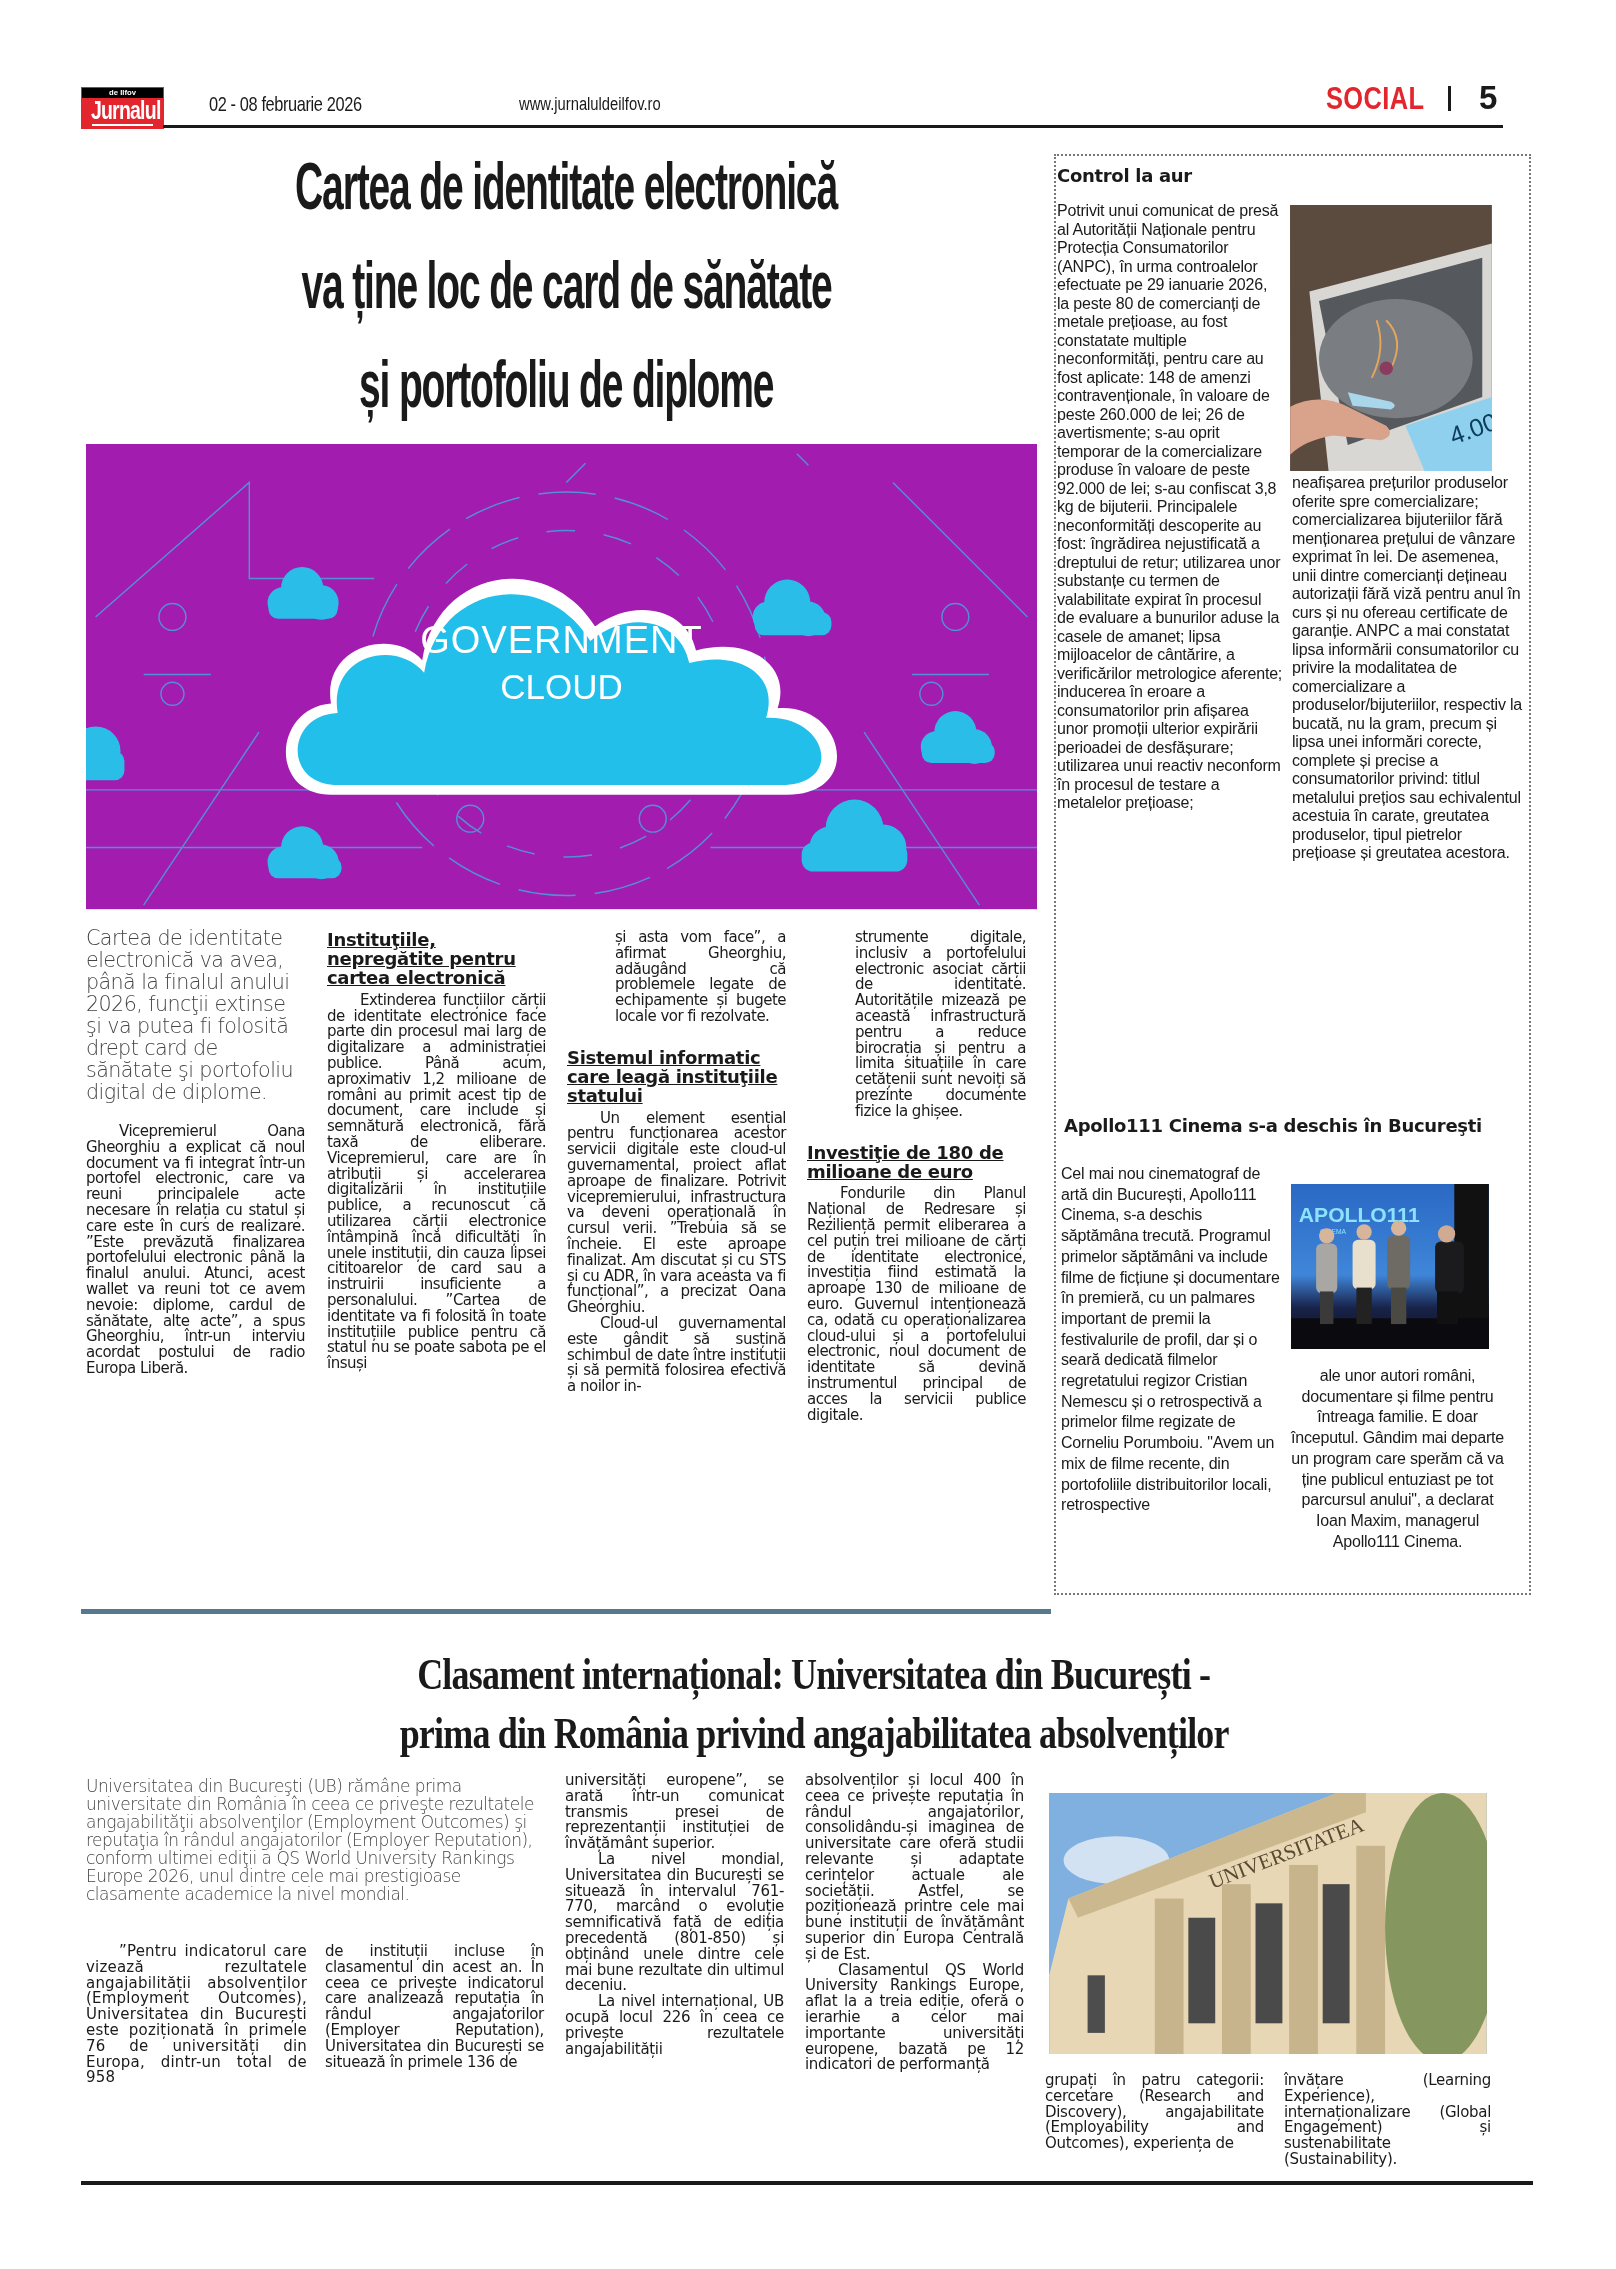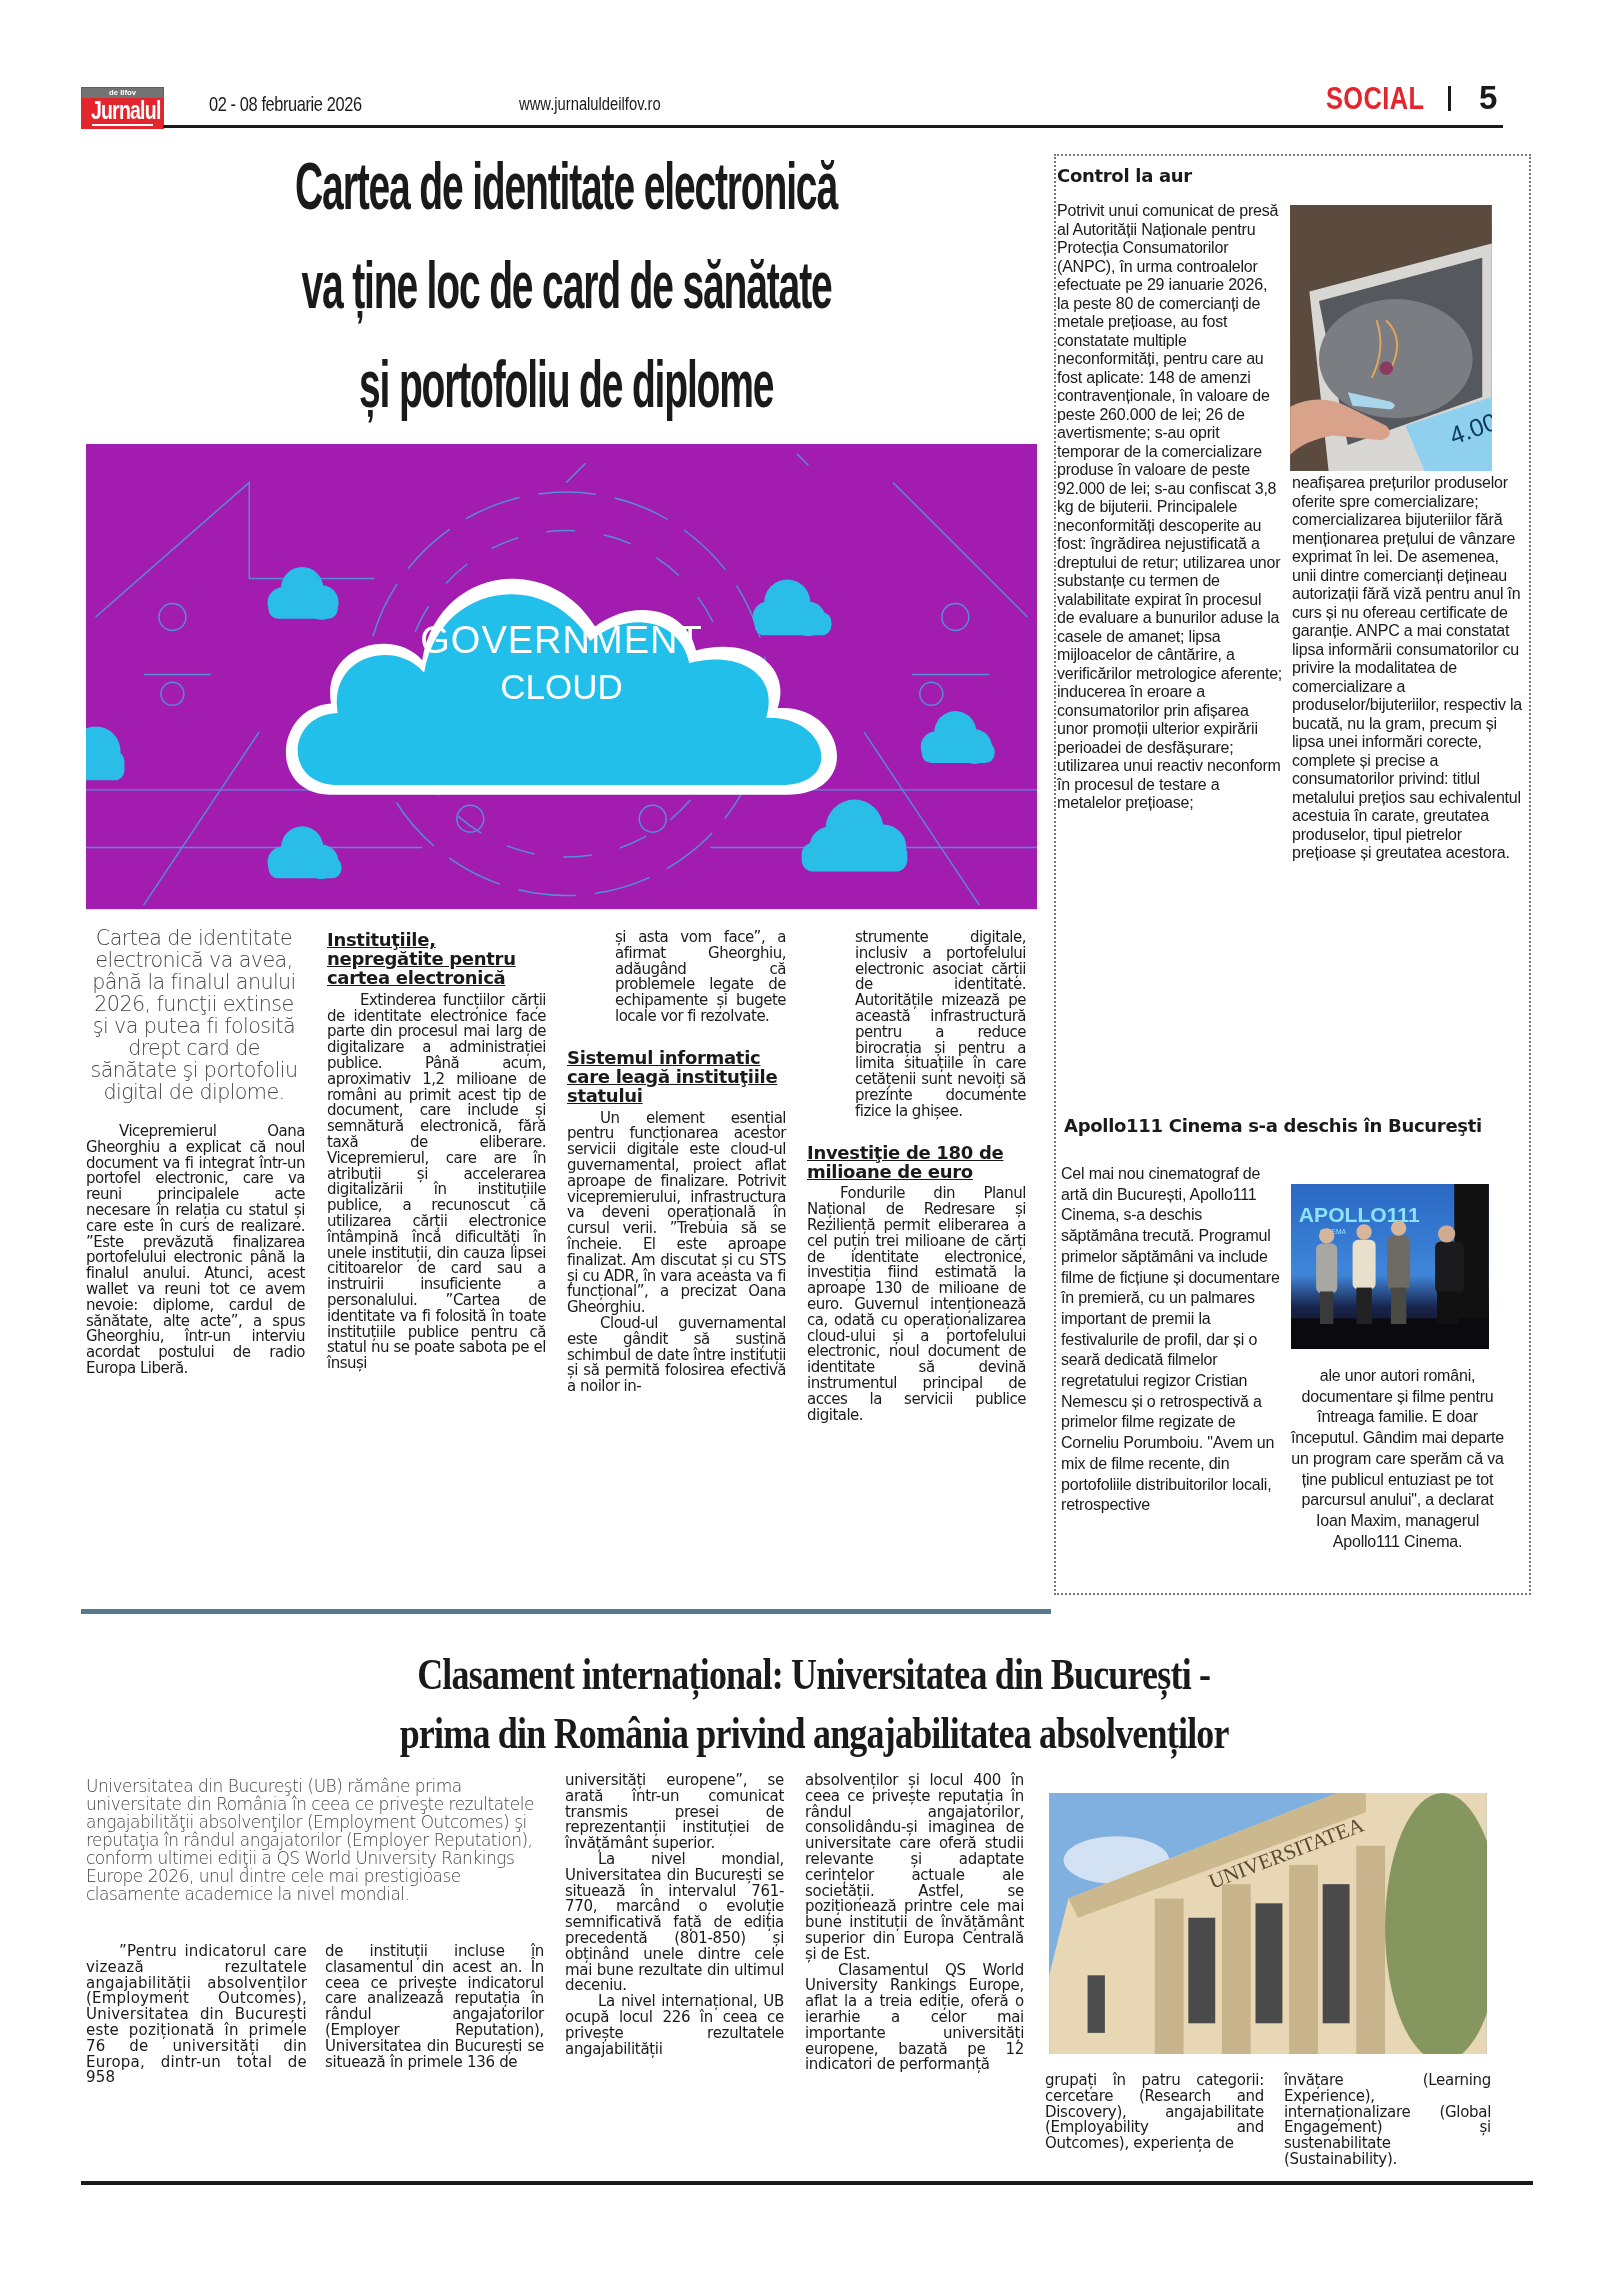--- a/index.html
+++ b/index.html
@@ -1,39 +1,39 @@
 <!DOCTYPE html>
 <html><head>
 <meta charset="utf-8">
 <style>
   html, body { margin: 0; padding: 0; background: #ffffff; }
   body { width: 1617px; height: 2269px; position: relative; overflow: hidden; color: #1a1a1a; font-family: "DejaVu Sans", sans-serif; }
   .abs { position: absolute; }
 
   
   .logo { left: 81px; top: 87px; width: 83px; height: 42px; background: #e3262d; border: 1.9px solid #e3262d; box-sizing: border-box; }
-  .logo .top { position: absolute; left: 0; right: 0; top: 0; height: 9.6px; background: #737373; color: #fff; font: bold 7.7px "Liberation Sans", sans-serif; text-align: center; line-height: 9.6px; }
+  .logo .top { position: absolute; left: 0; right: 0; top: 0; height: 9.6px; background: #000000; color: #fff; font: bold 7.7px "Liberation Sans", sans-serif; text-align: center; line-height: 9.6px; }
   .logo .name { position: absolute; left: 0; right: 0; top: 7.7px; color: #fff; font: bold 25px "Liberation Sans Narrow","Liberation Sans", sans-serif; text-align: center; letter-spacing: -1px; transform: scaleX(0.78); line-height: 29px; }
   .logo .tag { position: absolute; left: 9.6px; right: 9.6px; bottom: 1.9px; height: 1.9px; background: #fff; }
   .issue-date { left: 209px; top: 92px; font: 21px "Liberation Sans", sans-serif; transform: scaleX(0.78); transform-origin: left; letter-spacing: -0.5px; }
   .site-url { left: 519px; top: 94px; font: 18px "Liberation Sans", sans-serif; transform: scaleX(0.82); transform-origin: left; }
   .section-label { left: 1326px; top: 81px; color: #e3262d; font: bold 31px "Liberation Sans", sans-serif; transform: scaleX(0.82); transform-origin: left; letter-spacing: 0.5px; }
   .section-sep { left: 1448px; top: 86px; width: 2.9px; height: 25px; background: #1a1a1a; }
   .page-number { left: 1479px; top: 79px; font: bold 33px "Liberation Sans", sans-serif; }
   .header-rule { left: 163px; top: 125px; width: 1340px; height: 2.9px; background: #1a1a1a; }
 
   
   .headline { left: 81px; top: 144px; width: 970px; text-align: center; font: bold 63px "Liberation Sans", sans-serif; line-height: 94px; letter-spacing: -1.9px; transform: scaleY(1.05); }
   .headline span { display: inline-block; transform: scaleX(0.62); transform-origin: center; white-space: nowrap; }
 
   
   .hero { left: 86px; top: 444px; width: 951px; height: 465px; background: #a21caf; overflow: hidden; border-bottom: 1px solid #dfe6ea; }
 
   
-  .lead { left: 86px; top: 927px; width: 216px; font: 300 20.7px "DejaVu Sans", sans-serif; color: #444; line-height: 22px; letter-spacing: -0.6px; text-align: center; }
+  .lead { left: 86px; top: 927px; width: 216px; font: 300 20.7px "DejaVu Sans", sans-serif; color: #444; line-height: 22px; letter-spacing: -0.6px; }
   .col { position: absolute; font: 15px "DejaVu Sans", sans-serif; line-height: 15.8px; text-align: justify; letter-spacing: -0.5px; color: #1a1a1a; }
   .col p { margin: 0; text-indent: 33px; }
   .col p.noind { text-indent: 0; margin-left: 48px; }
   .col h3 { margin: 0 0 5.8px 0; font: bold 18px "DejaVu Sans", sans-serif; line-height: 19px; letter-spacing: -0.3px; text-align: left; text-decoration: underline; }
   .divider-blue { left: 81px; top: 1609px; width: 970px; height: 4.8px; background: #57798d; }
 
   
   .sidebar { left: 1054px; top: 154px; width: 477px; height: 1441px; border: 2.9px dotted #777; box-sizing: border-box; }
   .side-title { font: bold 18px "DejaVu Sans", sans-serif; letter-spacing: -0.3px; }
   .side-text { font: 16px "Liberation Sans", sans-serif; line-height: 18.5px; letter-spacing: -0.2px; color: #1a1a1a; }

